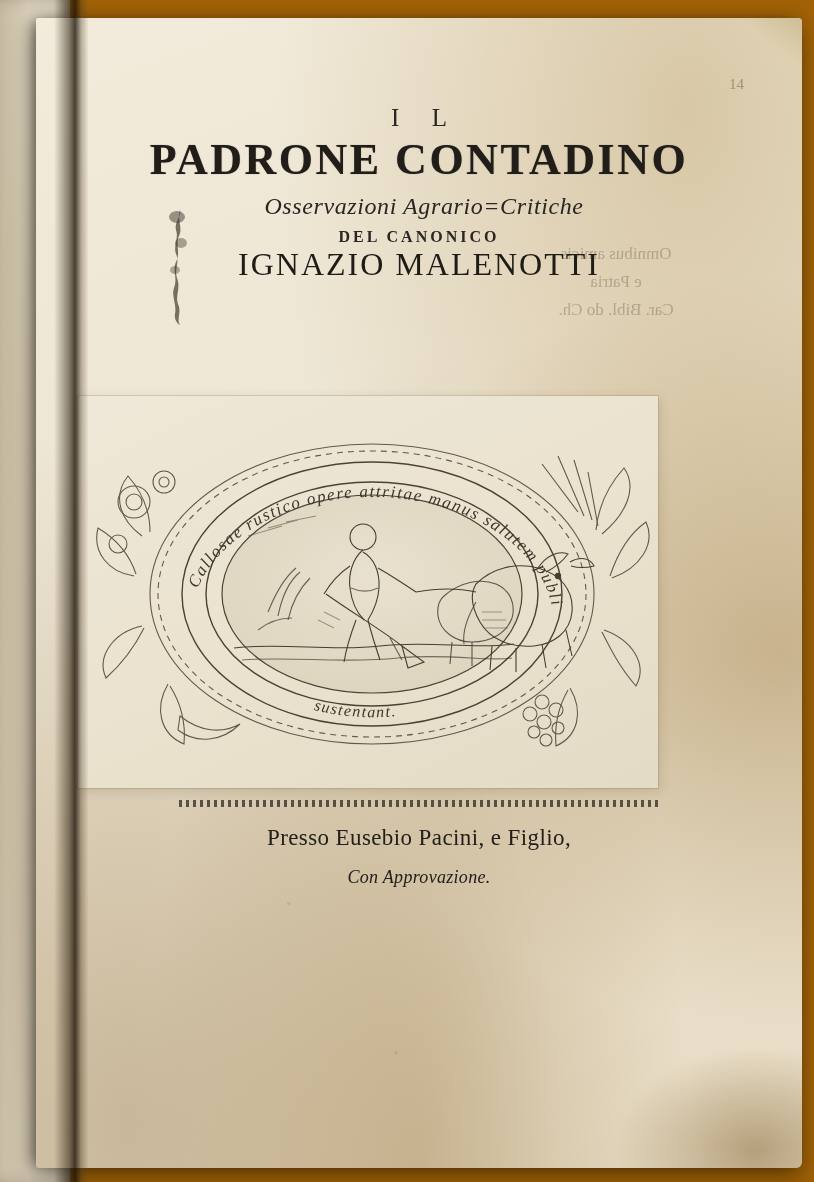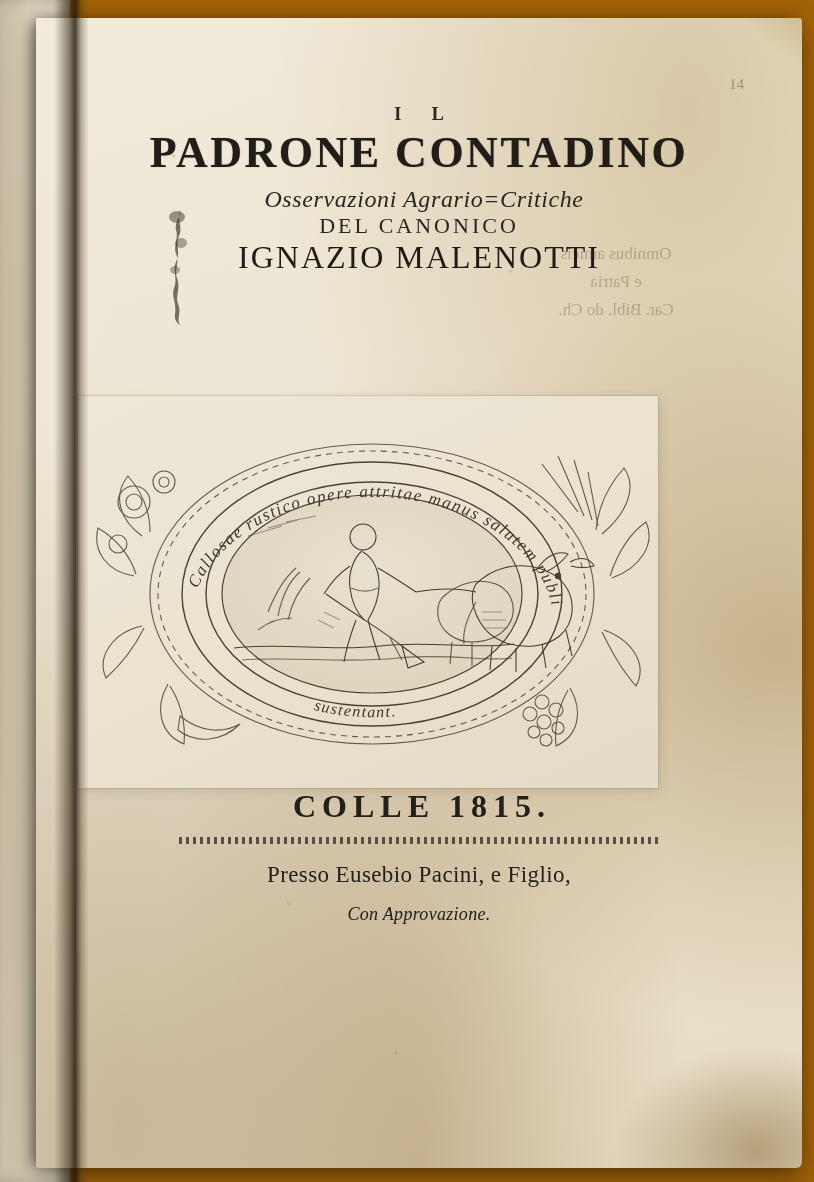--- a/index.html
+++ b/index.html
@@ -118,46 +118,46 @@
   
   .titleblock {
     position: absolute;
     left: 0; right: 0;
     top: 86px;
     text-align: center;
     color: #23201c;
     z-index: 7;
   }
   .line-il {
-    font-size: 18px;
+    font-size: 25px;
     letter-spacing: 13px;
-    font-weight: 700;
+    font-weight: 400;
     margin-left: 13px;
     color: #2a2623;
   }
   .line-main {
     margin-top: 2px;
     font-size: 44px;
     font-weight: 700;
     letter-spacing: 2.5px;
     color: #211e1a;
     text-shadow: 0 0 1px rgba(40,34,28,.5);
   }
   .line-sub {
     margin-top: 8px;
     font-size: 24px;
     font-style: italic;
     letter-spacing: .6px;
     color: #2a2621;
     padding-left: 10px;
   }
   .line-del {
-    margin-top: 0;
-    font-size: 22px;
-    font-weight: 400;
+    margin-top: 8px;
+    font-size: 16px;
+    font-weight: 700;
     letter-spacing: 3px;
     color: #2a2622;
   }
   .line-author {
     font-size: 32px;
     font-weight: 400;
     letter-spacing: 2px;
     color: #1f1c18;
   }
   .line-pievano {
@@ -429,21 +429,20 @@
         <path d="M186 214 C196 206, 208 202, 220 202" opacity=".7"></path>
 
         <g opacity=".45">
           <path d="M410 196 L430 196 M410 204 L434 204 M412 212 L436 212"></path>
           <path d="M252 196 L268 204 M246 204 L262 212"></path>
         </g>
       </g>
     </svg>
 
     <div class="imprint">
-      <div class="city-year">COLLE 1815.</div>
       <div class="rule"></div>
       <div class="publisher">Presso Eusebio Pacini, e Figlio,</div>
       <div class="approval">Con Approvazione.</div>
     </div>
 
     <div class="stain-br"></div>
     <div class="corner-fold"></div>
   </div>
 
 </div>

